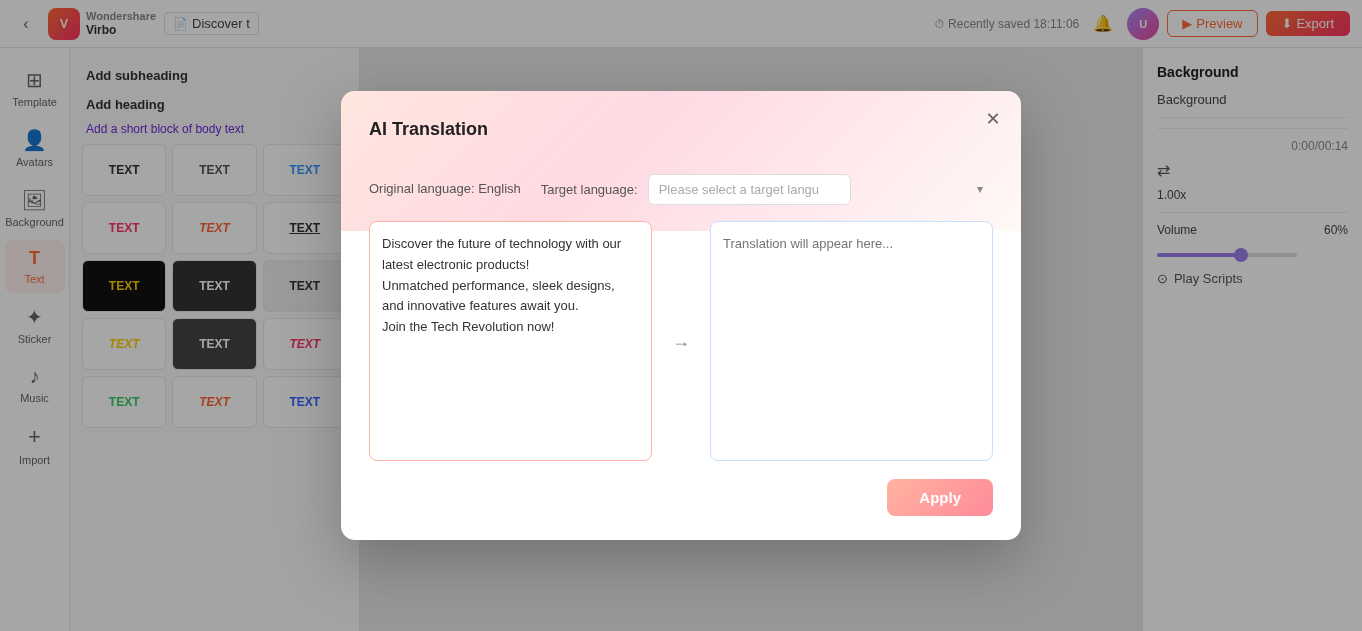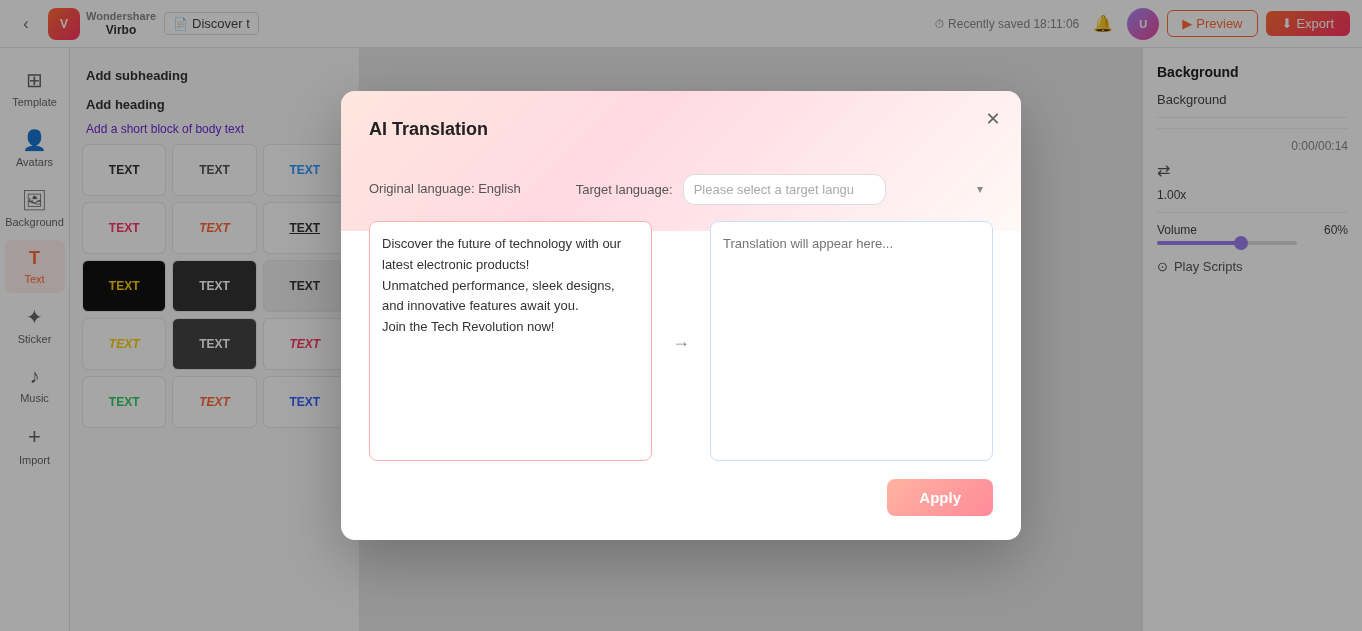--- a/index.html
+++ b/index.html
@@ -251,25 +251,25 @@
       margin-bottom: 31px;
       position: relative; z-index: 1;
     }
     .modal-body {
       position: relative; z-index: 1;
     }
     .lang-label {
       font-size: 13px; color: #555; line-height: 36px;
     }
     .target-lang-label {
-      font-size: 13px; color: #555; white-space: nowrap; margin-left: 35px;
+      font-size: 13px; color: #555; white-space: nowrap;
     }
     .target-lang-select {
       flex: 1;
-      border: 1px solid #ddd; border-radius: 12px;
+      border: 1px solid #ddd; border-radius: 6px;
       padding: 7px 30px 7px 10px;
       font-size: 13px; color: #aaa;
       background: #fff;
       cursor: pointer;
       position: relative;
       appearance: none;
       -webkit-appearance: none;
     }
     .select-wrapper {
       position: relative; flex: 1;
@@ -318,21 +318,21 @@
       cursor: pointer;
     }
   </style>
 </head>
 <body>
 
 <div class="topbar">
   <button class="topbar-nav-btn">‹</button>
   <div class="topbar-logo">
     <div class="logo-icon">V</div>
-    <div style="line-height:1.2; font-size:12px;text-align:center;">
+    <div style="line-height:1.2; font-size:12px;">
       <div style="font-size:11px; color:#888;">Wondershare</div>
       <div style="font-weight:700; color:#333;">Virbo</div>
     </div>
   </div>
   <div class="topbar-filename">
     <span style="font-size:12px; color:#888;">📄</span>
     <span>Discover t</span>
   </div>
   <div class="topbar-spacer"></div>
   <div class="topbar-save">
@@ -426,21 +426,21 @@
   <div class="rp-divider"></div>
   <div class="rp-divider"></div>
   <div class="rp-time">0:00/00:14</div>
   <div style="margin: 8px 0;">
     <span style="font-size:16px; color:#555;">⇄</span>
   </div>
   <div class="rp-speed-row">
     <span>1.00x</span>
   </div>
   <div class="rp-divider"></div>
-  <div style="display:flex; justify-content:space-between; align-items:center; margin-bottom:4px;">
+  <div style="display:flex; justify-content:space-between; align-items:center; margin-bottom:16px;">
     <span class="rp-vol-label">Volume</span>
     <span class="rp-vol-pct">60%</span>
   </div>
   <div class="slider-track">
     <div class="slider-fill" style="width:60%;"></div>
     <div class="slider-thumb" style="left: calc(60% - 7px);"></div>
   </div>
   <div class="play-scripts">
     <span>⊙</span>
     <span>Play Scripts</span>

